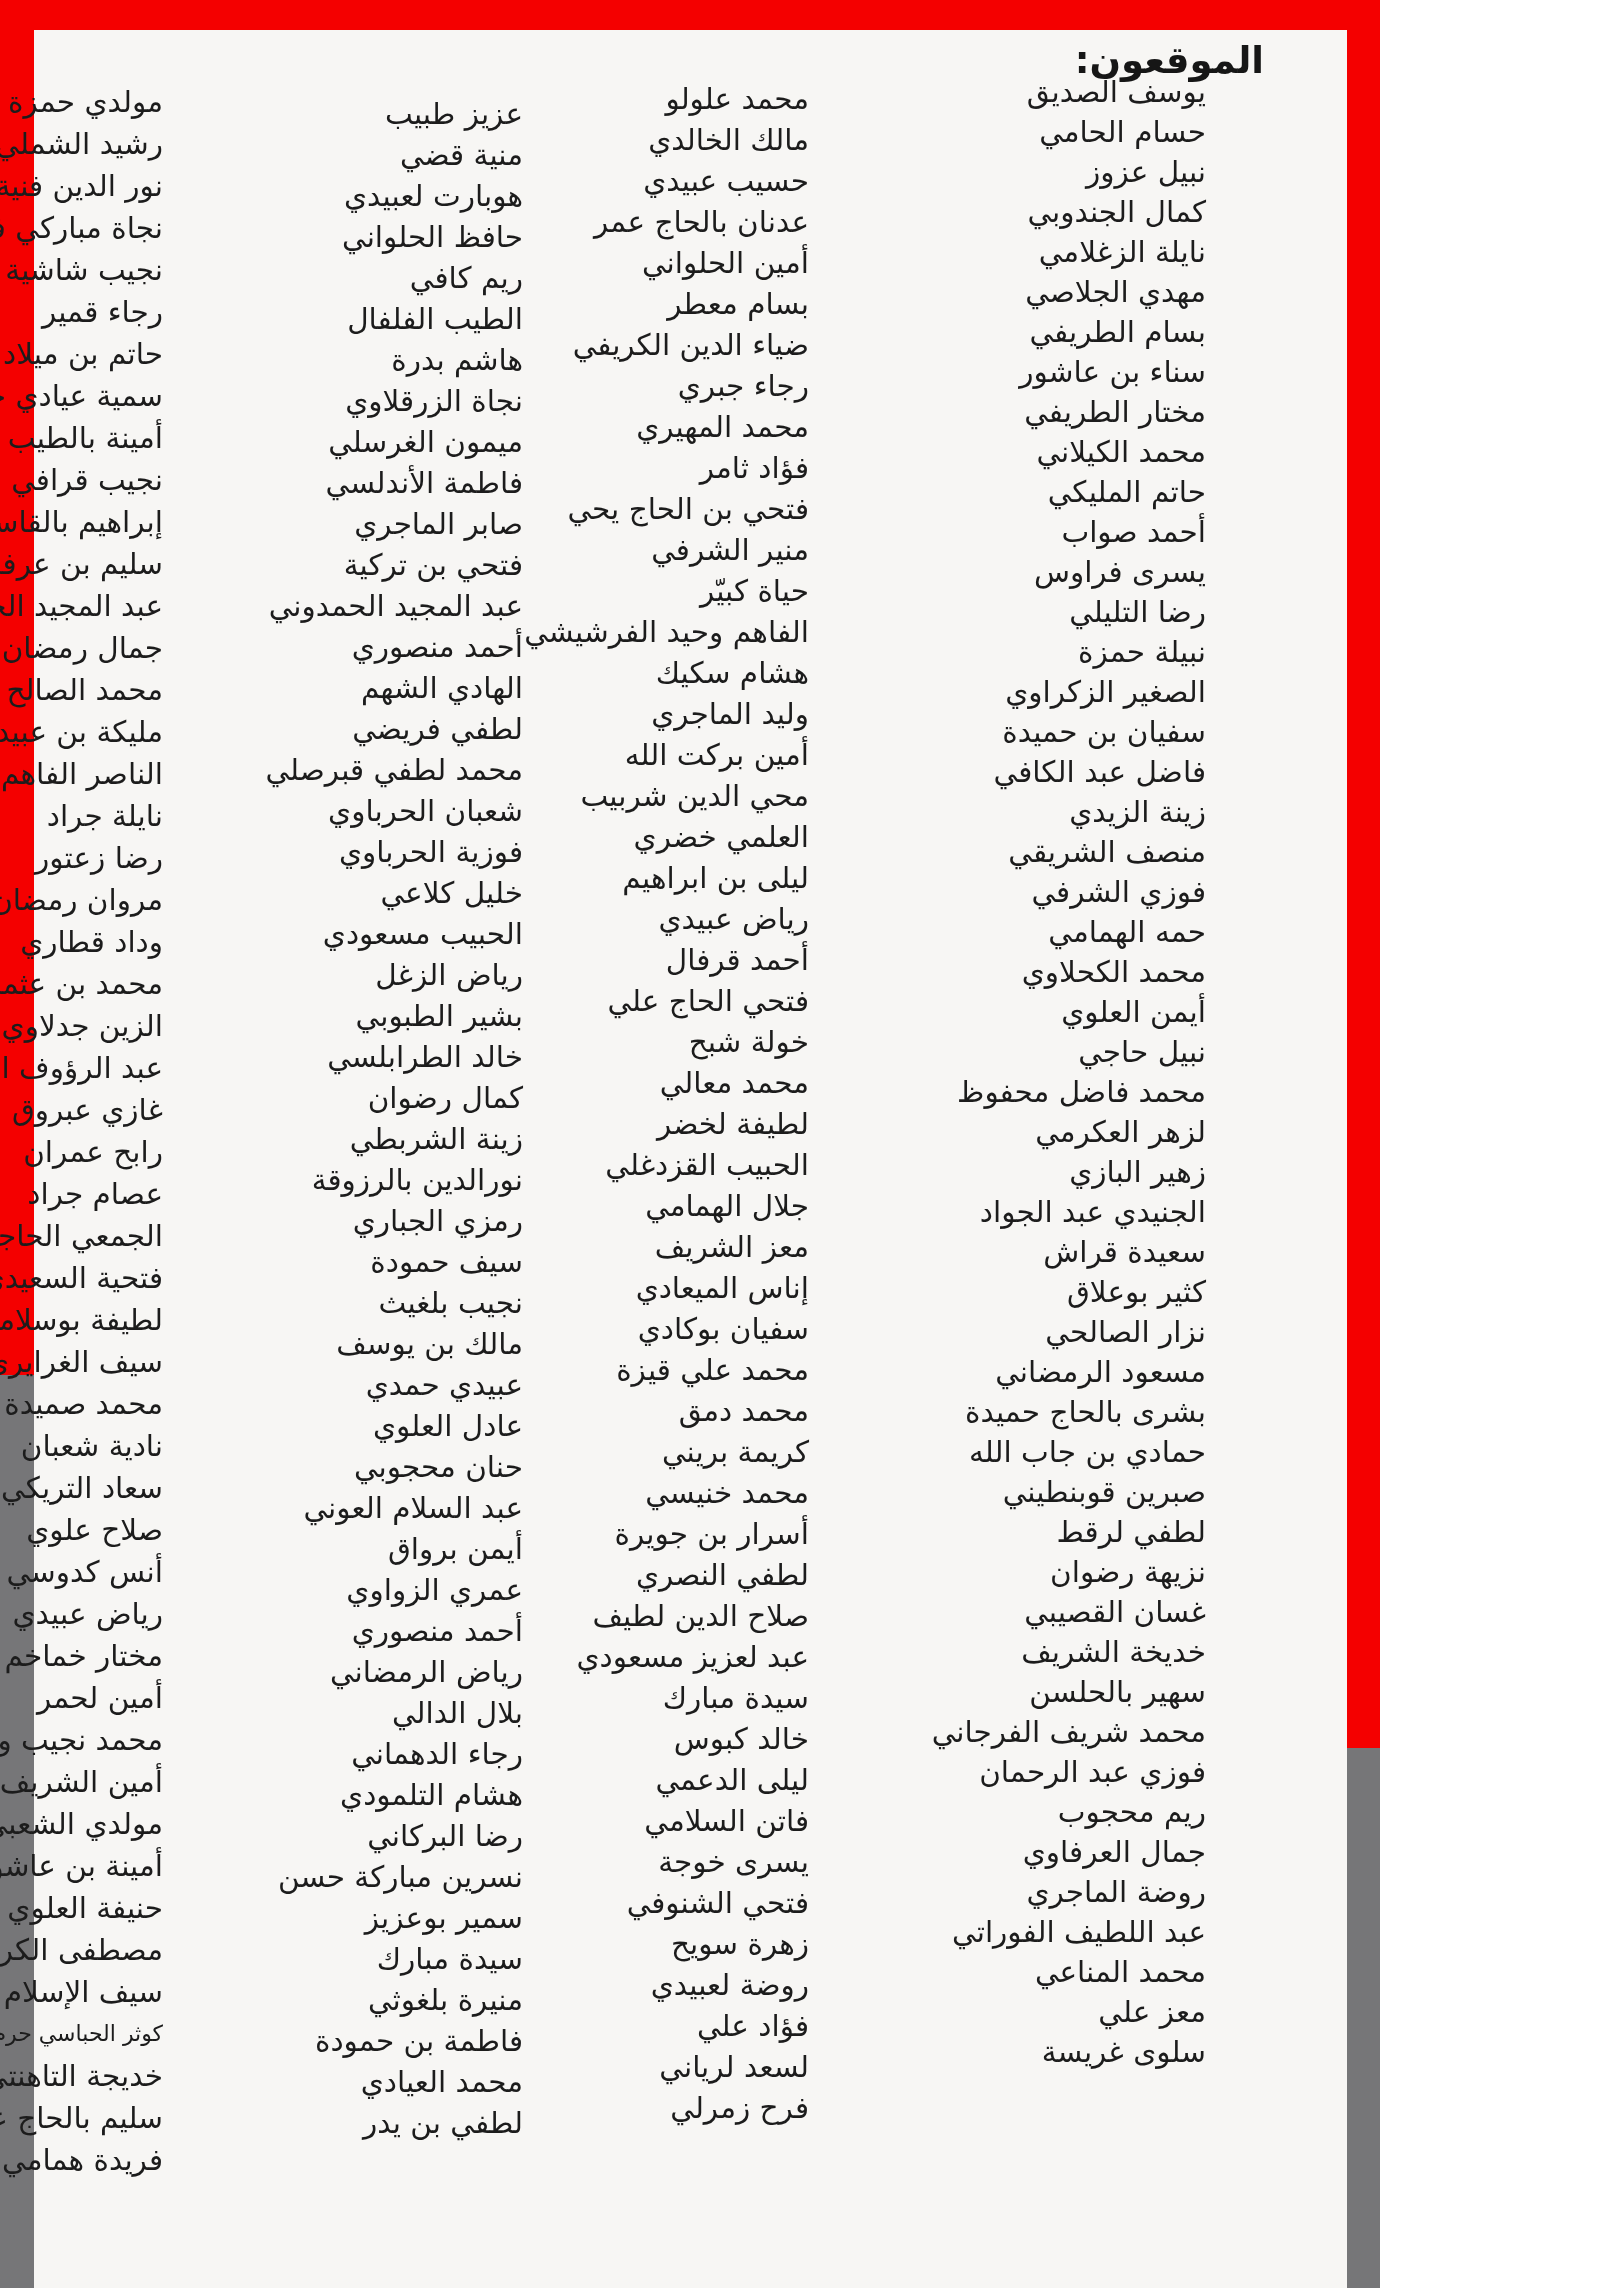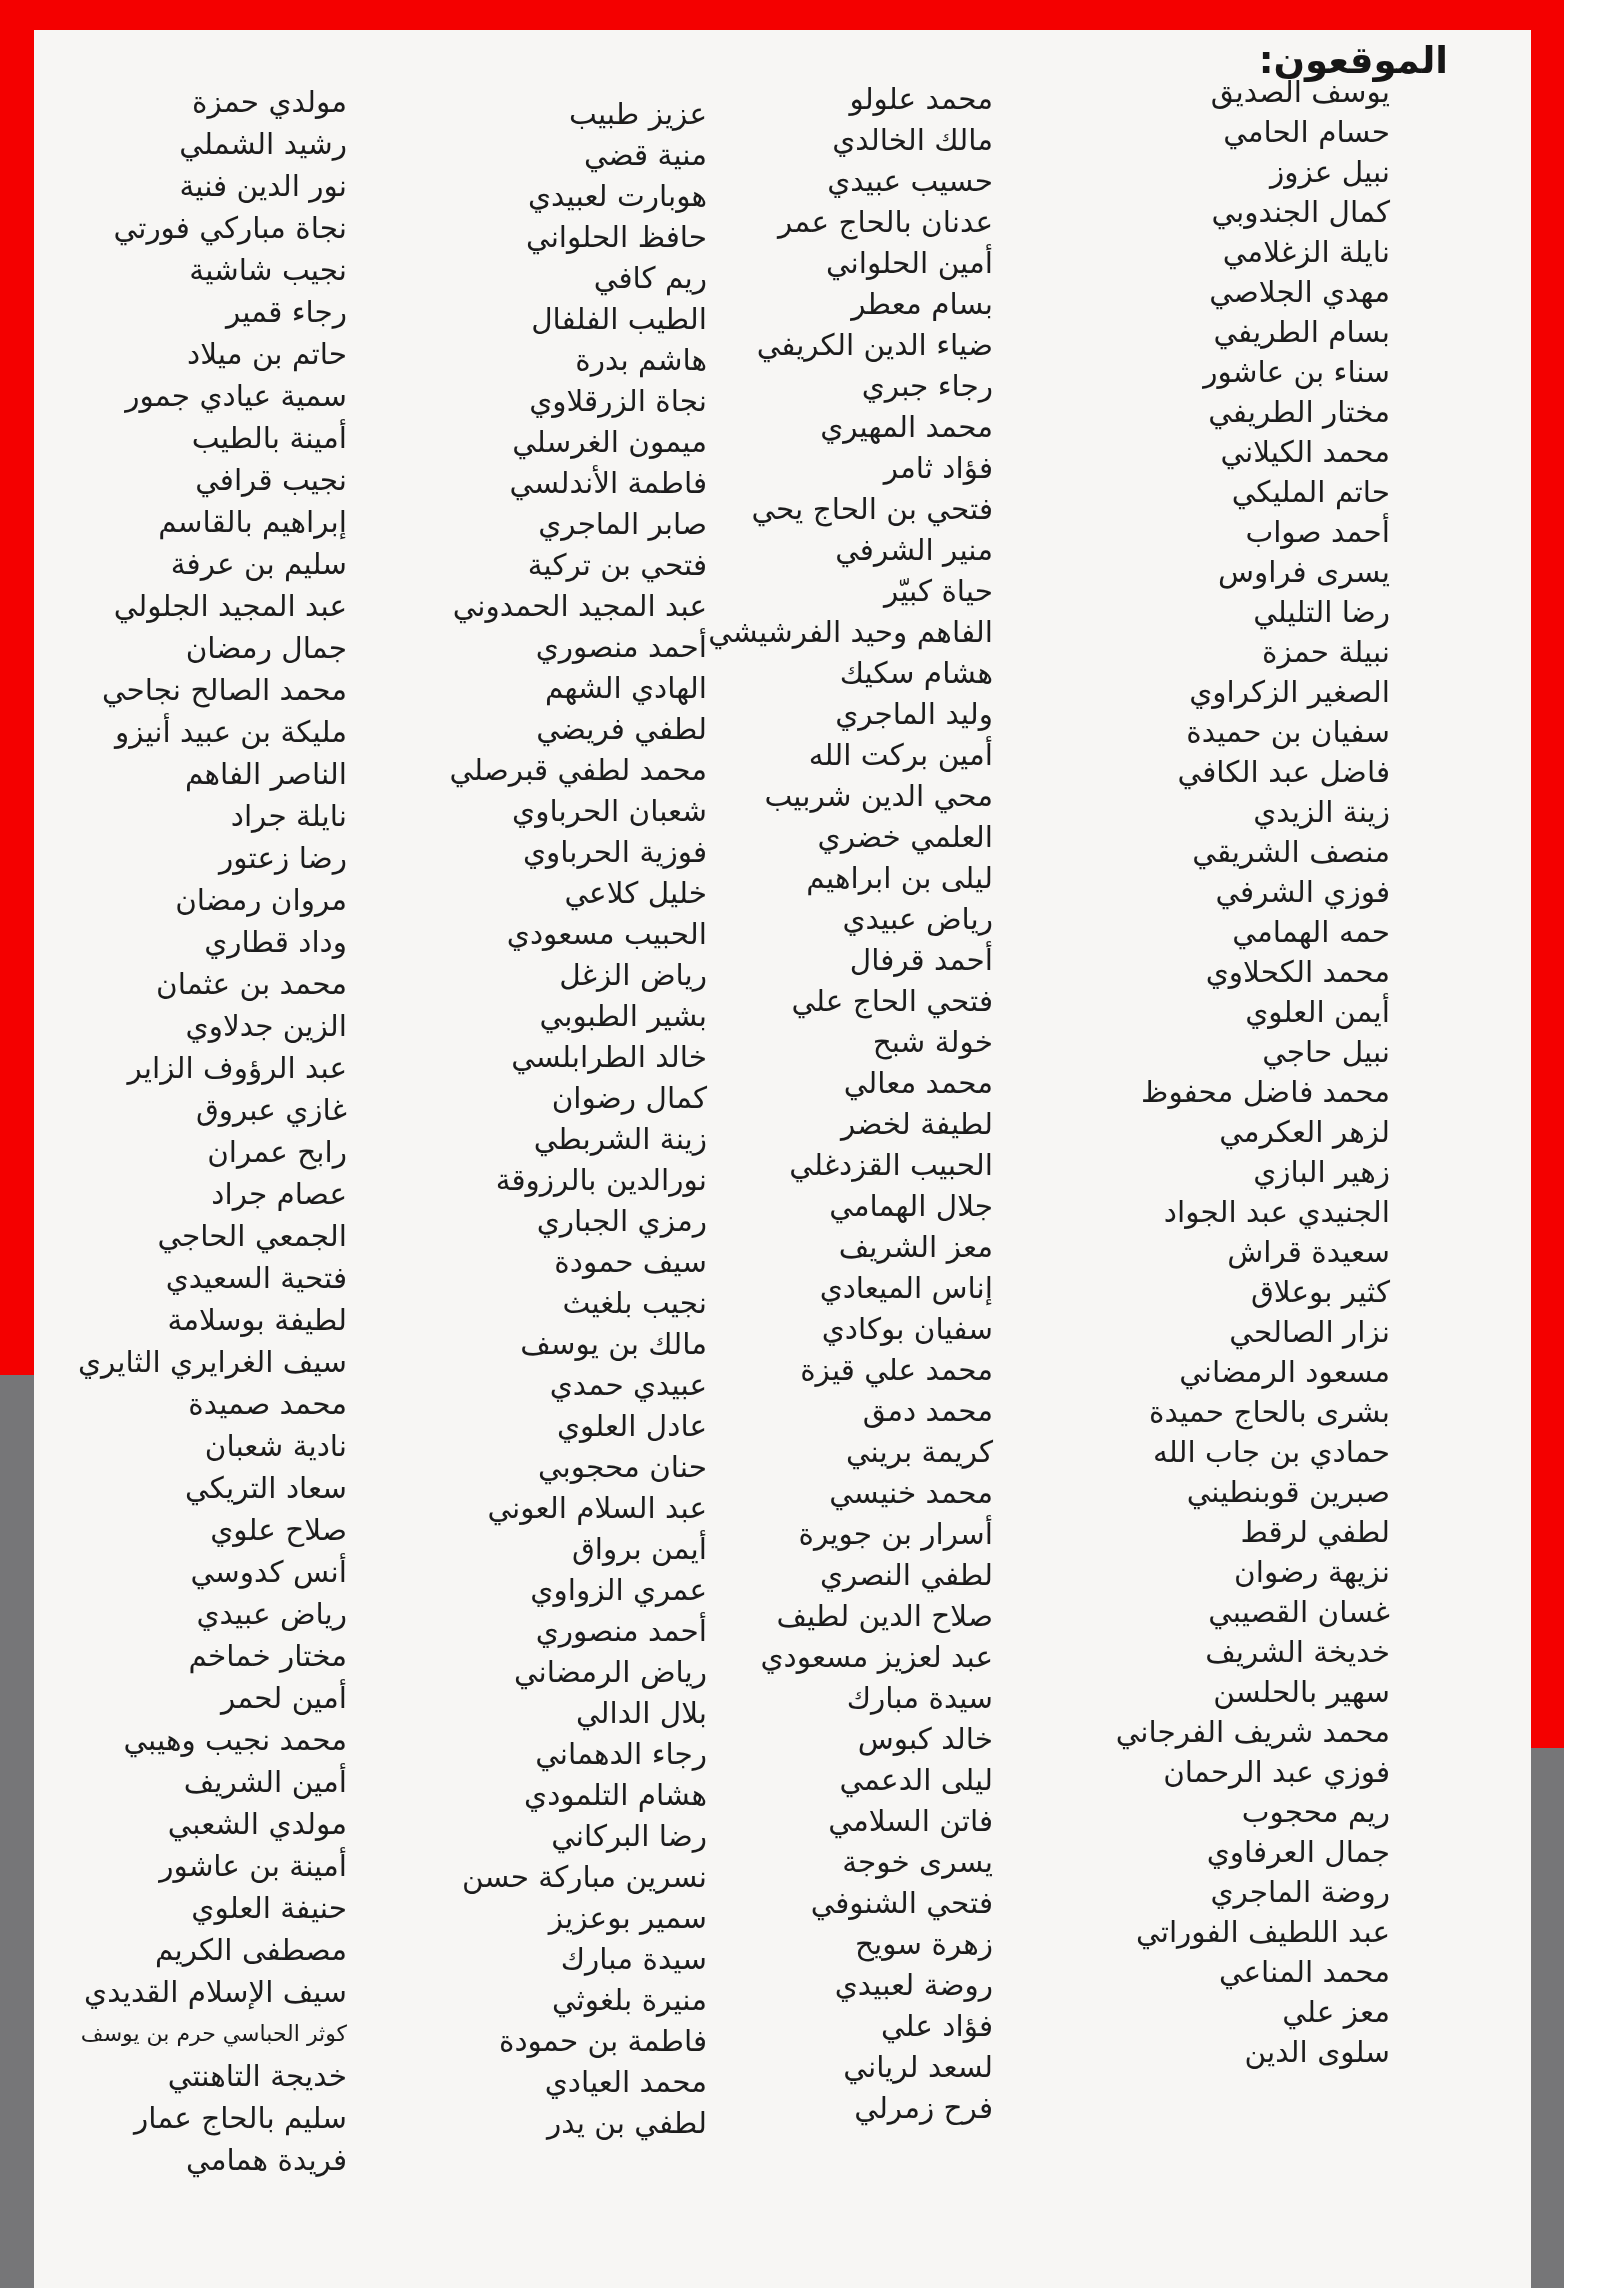--- a/index.html
+++ b/index.html
@@ -1,19 +1,19 @@
 <!DOCTYPE html>
 <html lang="ar" style="font-size:14.8px"><head>
 <meta charset="utf-8">
 <style>
   html,body{margin:0;padding:0;}
   body{font-family:"DejaVu Sans",sans-serif;}
   #page{
     position:relative;
-    width:1564px;height:2289px;
+    width:1380px;height:2289px;
     background:#f7f6f4;
     overflow:hidden;
   }
   .bar{position:absolute;}
   .bar.red{background:#f40000;}
   .bar.gray{background:#767678;}
   #bar-top{left:0;top:0;width:1619px;height:29.5px;}
   #bar-left-red{left:0;top:0;width:34px;height:1375px;}
   #bar-left-gray{left:0;top:1375px;width:34px;height:914px;}
   #bar-right-red{right:0;top:0;width:33px;height:1748px;}
@@ -100,21 +100,21 @@
       <div class="name">خديخة الشريف</div>
       <div class="name">سهير بالحلسن</div>
       <div class="name">محمد شريف الفرجاني</div>
       <div class="name">فوزي عبد الرحمان</div>
       <div class="name">ريم محجوب</div>
       <div class="name">جمال العرفاوي</div>
       <div class="name">روضة الماجري</div>
       <div class="name">عبد اللطيف الفوراتي</div>
       <div class="name">محمد المناعي</div>
       <div class="name">معز علي</div>
-      <div class="name">سلوى الدين</div>
+      <div class="name">سلوى غريسة</div>
     </div>
   <div class="col" id="col-2">
       <div class="name">محمد علولو</div>
       <div class="name">مالك الخالدي</div>
       <div class="name">حسيب عبيدي</div>
       <div class="name">عدنان بالحاج عمر</div>
       <div class="name">أمين الحلواني</div>
       <div class="name">بسام معطر</div>
       <div class="name">ضياء الدين الكريفي</div>
       <div class="name">رجاء جبري</div>

